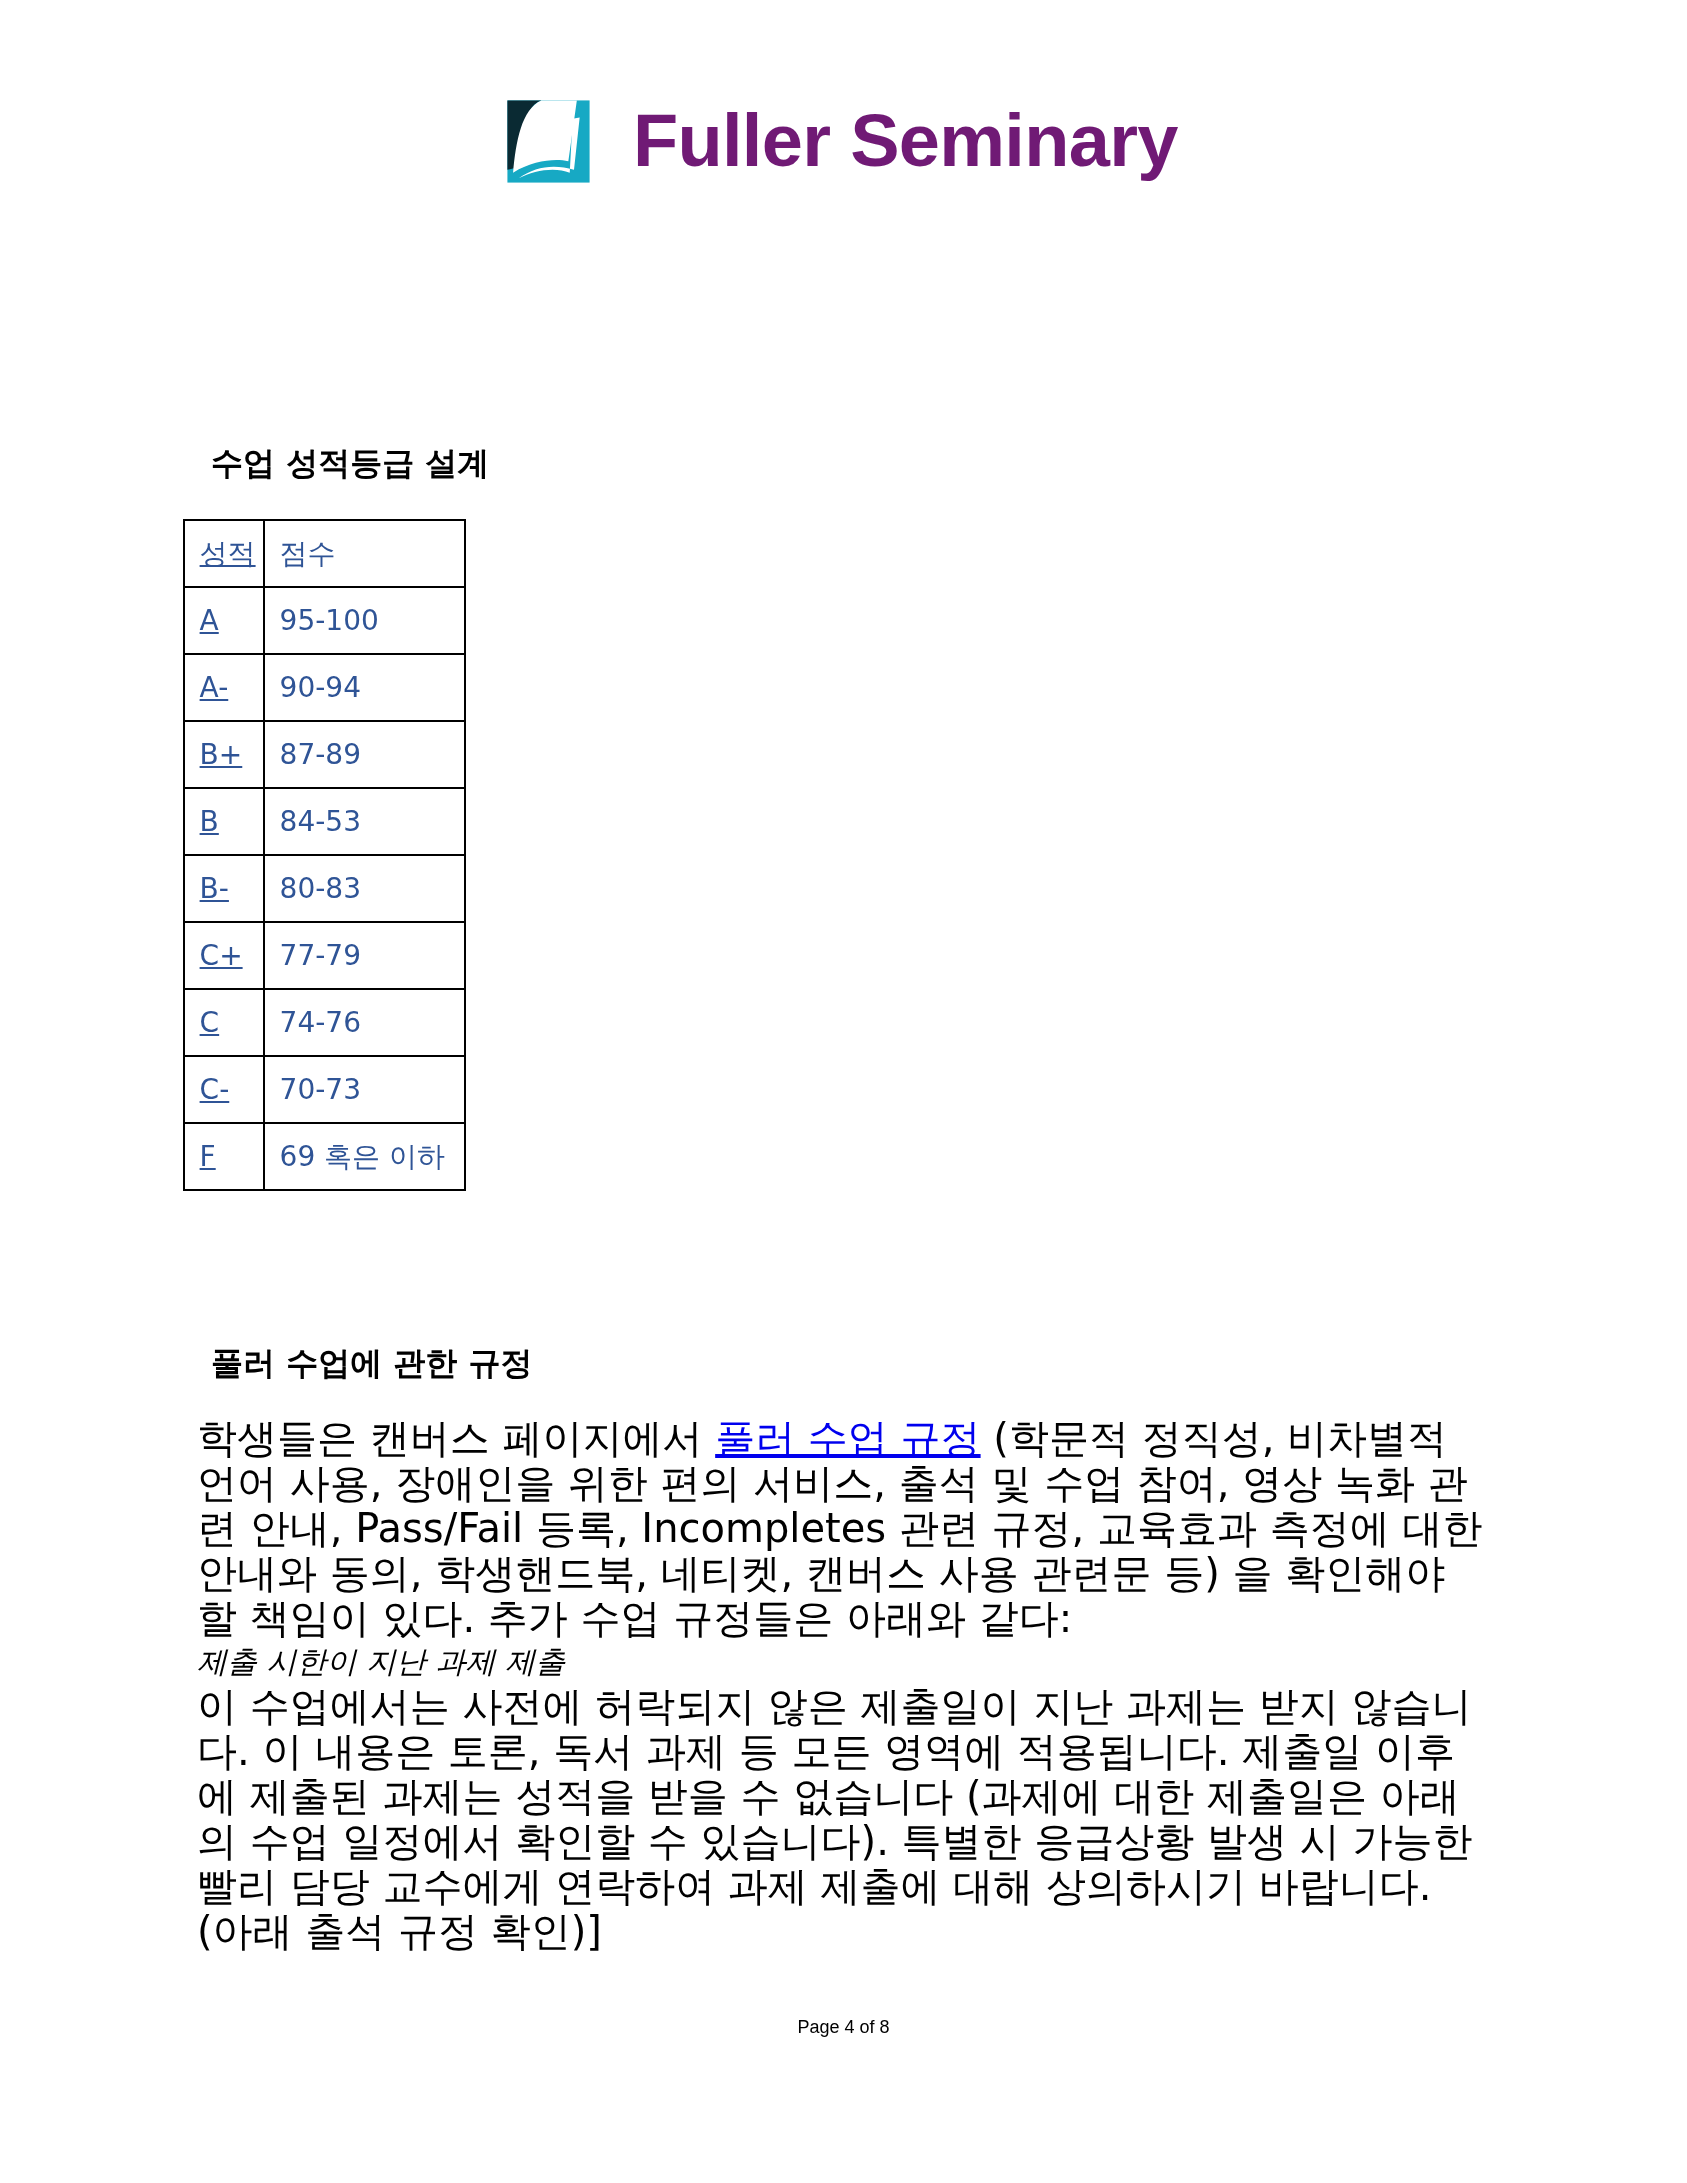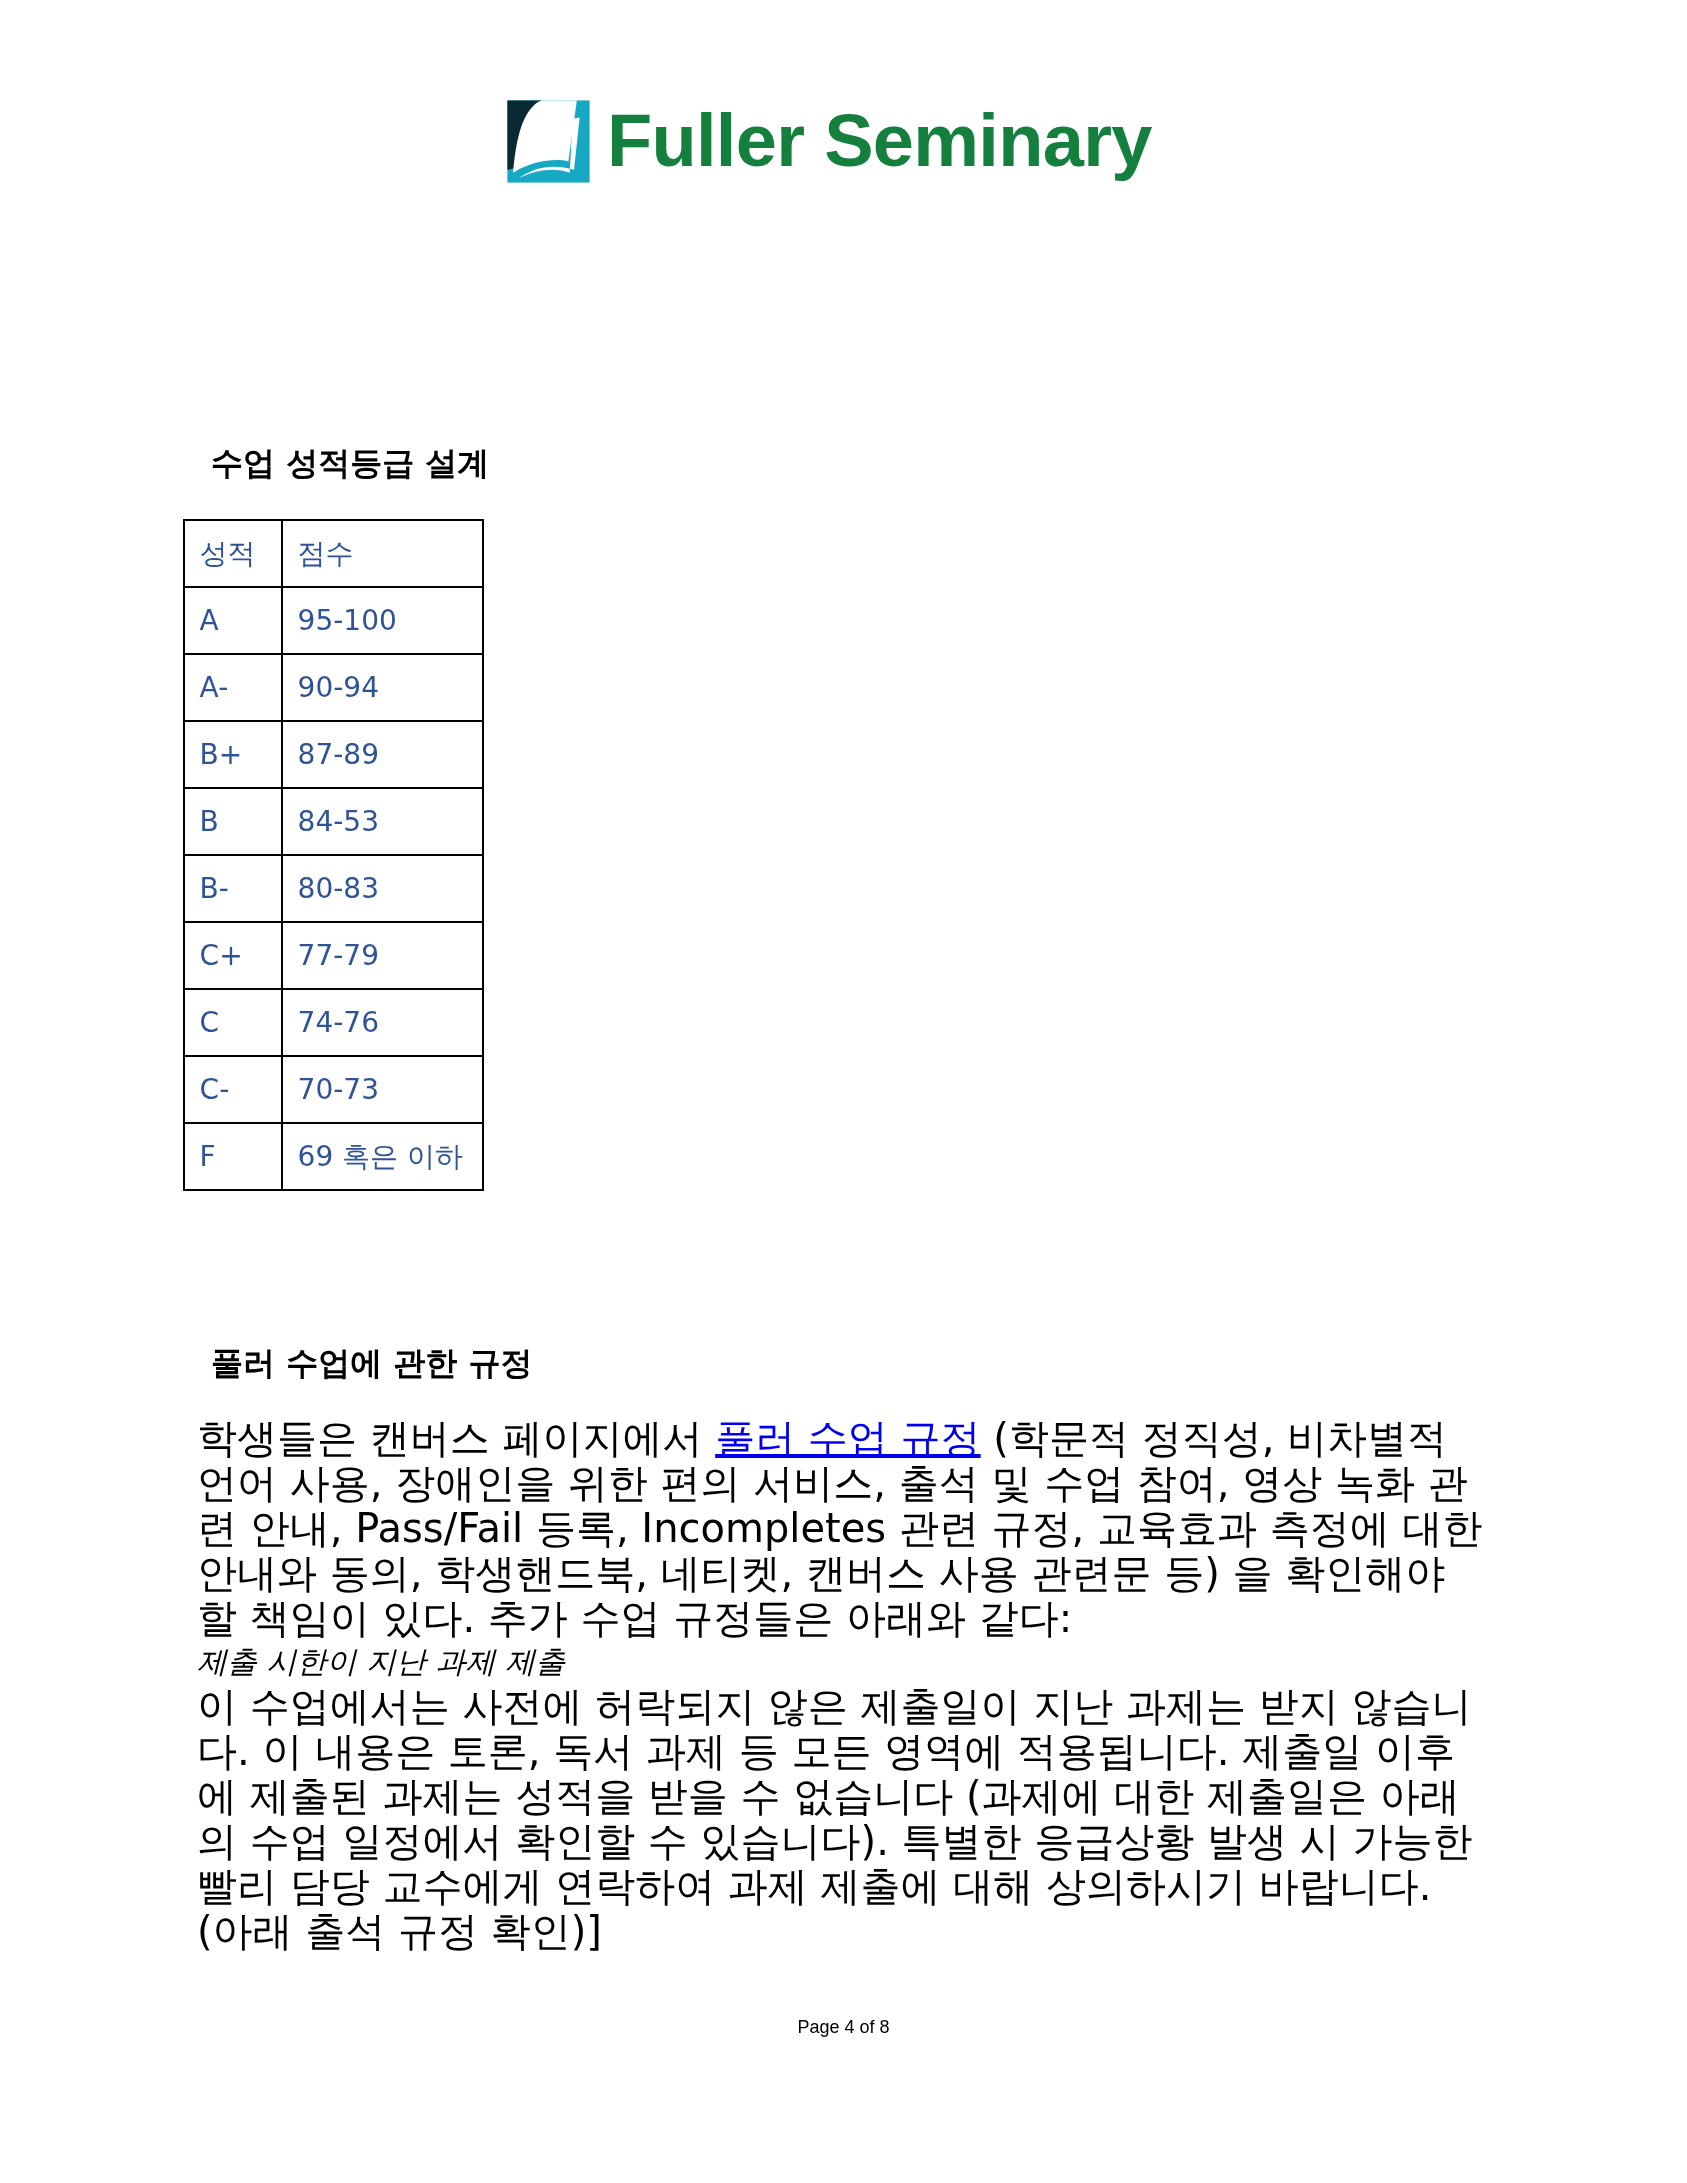--- a/index.html
+++ b/index.html
@@ -1,26 +1,26 @@
 <!DOCTYPE html>
 <html style="font-size:10.6px"><head>
 <meta charset="utf-8">
 <style>
   html, body { margin: 0; padding: 0; background: #ffffff; }
   body { width: 1687px; height: 2183px; position: relative; overflow: hidden;
          font-family: "DejaVu Sans", "Liberation Sans", sans-serif; color: #000; }
   .logo { position: absolute; left: 506px; top: 98px; height: 86px; display: flex; align-items: center; }
   .logo svg { width: 85px; height: 85px; display: block; }
-  .logo-text { margin-left: 16px; font-family: "Liberation Sans", sans-serif; font-weight: bold;
-               font-size: 74px; color: #15803d; letter-spacing: -0.7px; line-height: 1; }
+  .logo-text { margin-left: 42px; font-family: "Liberation Sans", sans-serif; font-weight: bold;
+               font-size: 74px; color: #701a75; letter-spacing: -0.7px; line-height: 1; }
   .h2 { position: absolute; left: 197px; font-weight: bold; font-size: 32px; line-height: 1.2; margin: 14px; }
   .grade-table { position: absolute; left: 183px; top: 519px; border-collapse: collapse; }
   .grade-table td { border: 2.6px solid #000; height: 67px; padding: 0 0 0 14.6px;
                     font-size: 28px; color: #2f5496; vertical-align: middle; box-sizing: border-box; }
-  .grade-table td.c1 { width: 98px; }
+  .grade-table td.c1 { width: 80px; text-decoration: underline; }
   .grade-table td.c2 { width: 201px; }
   .body-text { position: absolute; left: 197px; width: 1297px; font-size: 40px; line-height: 45px; margin: 0; }
   .body-text a { color: #0000ee; text-decoration: underline; }
   .sub { position: absolute; left: 197px; top: 1639px; font-size: 30px; font-weight: normal; font-style: italic; line-height: 45px; margin: 0; }
   .footer { position: absolute; left: 0; width: 1687px; top: 2017px; text-align: center;
             font-family: "Liberation Sans", sans-serif; font-size: 18px; }
 </style>
 </head>
 <body>
 

